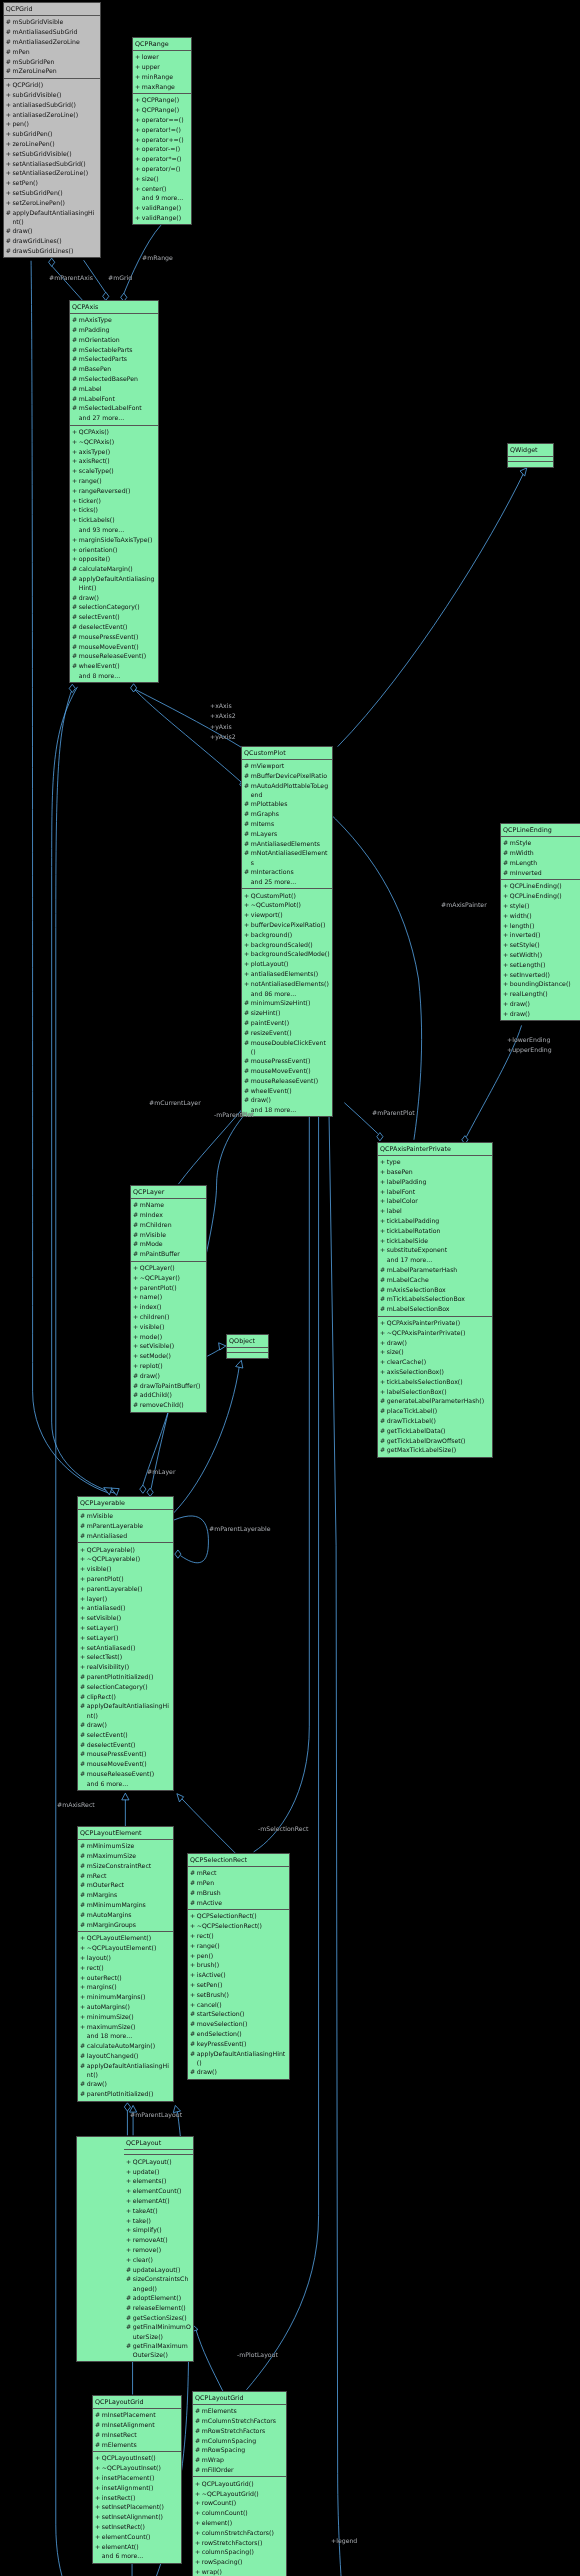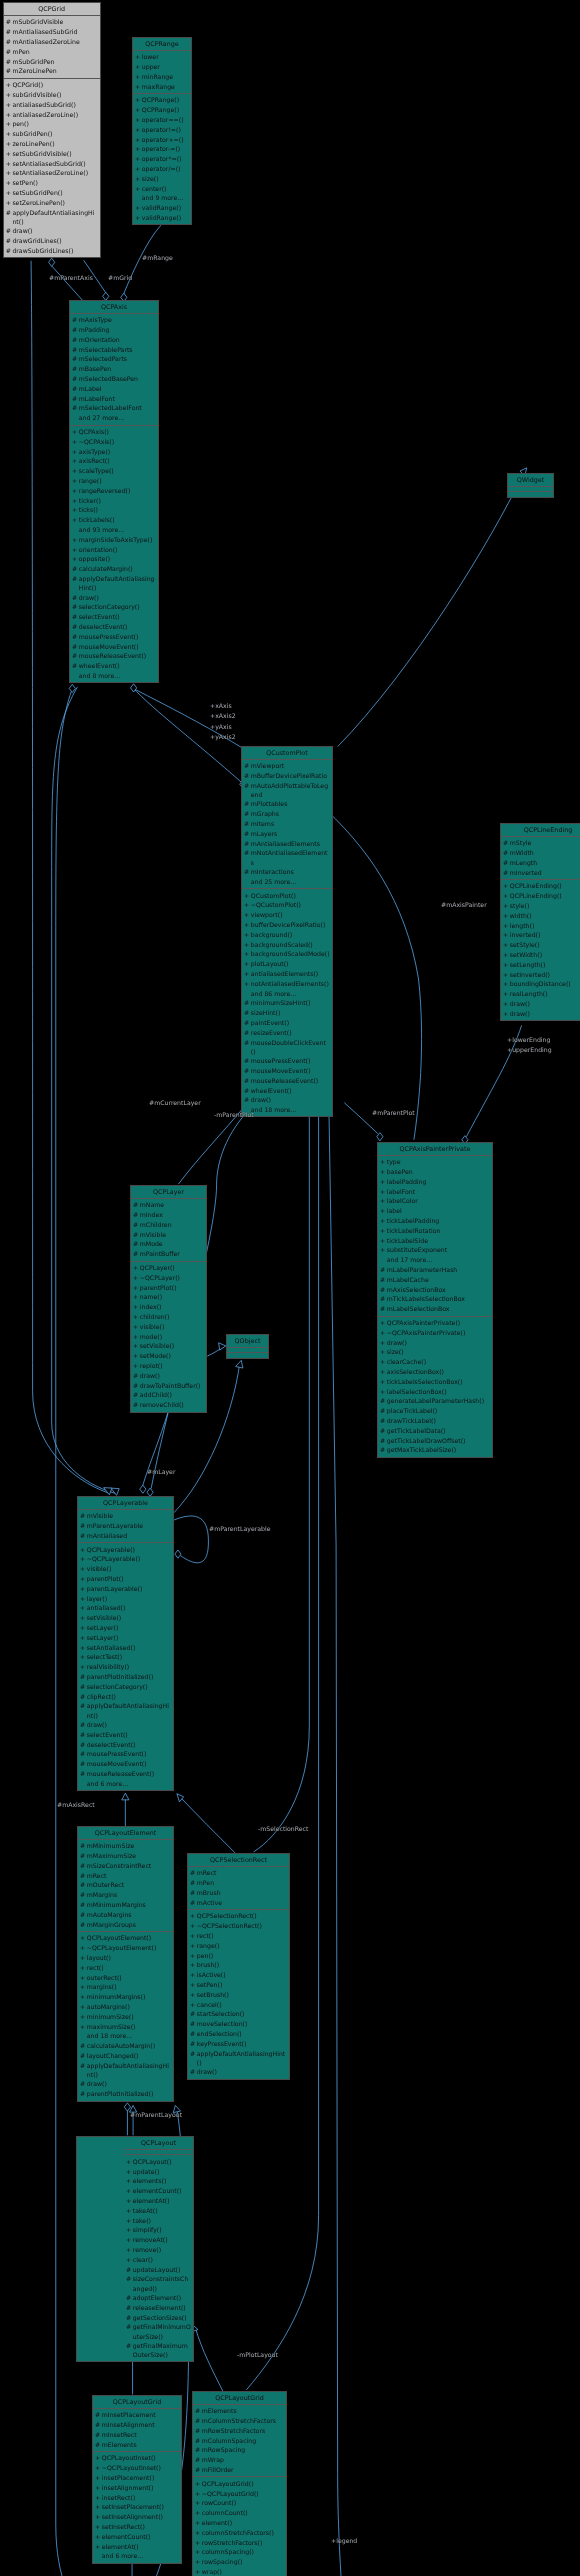--- a/index.html
+++ b/index.html
@@ -1,22 +1,22 @@
 <!DOCTYPE html>
 <html style="font-size:8.2px"><head>
 <meta charset="utf-8">
 <style>
   html,body{margin:0;padding:0;background:#000;}
   #canvas{position:relative;width:581px;height:2985px;background:#000;overflow:hidden;
           font-family:"DejaVu Sans","Liberation Sans",sans-serif;}
   #edges{position:absolute;left:0;top:0;z-index:1;}
-  .classbox{position:absolute;z-index:2;background:#0f766e;border:0.7px solid #4a4a4a;
+  .classbox{position:absolute;z-index:2;background:#86efac;border:0.7px solid #4a4a4a;
             box-sizing:border-box;color:#111;font-size:6.2px;line-height:9.3px;}
   .classbox.subject{background:#bebebe;}
-  .cls-title{text-align:center;font-size:6.4px;padding:1.5px 2.1px 1px 2.1px;cursor:pointer;}
+  .cls-title{text-align:left;font-size:6.4px;padding:1.5px 2.1px 1px 2.1px;cursor:pointer;}
   .sec{border-top:0.6px solid #555;padding:1.5px 1.5px 1.5px 2.1px;}
   .sec.empty{height:4.6px;padding:0;}
   .mrow{display:flex;align-items:flex-start;min-height:9.8px;}
   .mrow .sym{flex:0 0 6.7px;}
   .mrow .mtxt{flex:1 1 auto;word-break:break-all;}
   .mrow.more .mtxt{margin-left:6.7px;}
   .edge-label{position:absolute;z-index:3;color:#aaadb2;font-size:6.2px;line-height:10.3px;
               white-space:pre;text-shadow:0 0 1px #000;}
 </style>
 </head>
@@ -397,21 +397,21 @@
         </div>
         <div class="mrow">
           <span class="sym">#</span>
           <span class="mtxt">wheelEvent()</span>
         </div>
         <div class="mrow more">
           <span class="mtxt">and 8 more...</span>
         </div>
       </div>
     </div>
-    <div class="classbox" style="left: 507px; top: 443px; width: 47px; margin-top: 30px;">
+    <div class="classbox" style="left: 507px; top: 443px; width: 47px;">
       <div class="cls-title">QWidget</div>
       <div class="sec empty"></div>
       <div class="sec empty"></div>
     </div>
     <div class="classbox" style="left: 241px; top: 746px; width: 92px;">
       <div class="cls-title">QCustomPlot</div>
       <div class="sec">
         <div class="mrow">
           <span class="sym">#</span>
           <span class="mtxt">mViewport</span>

